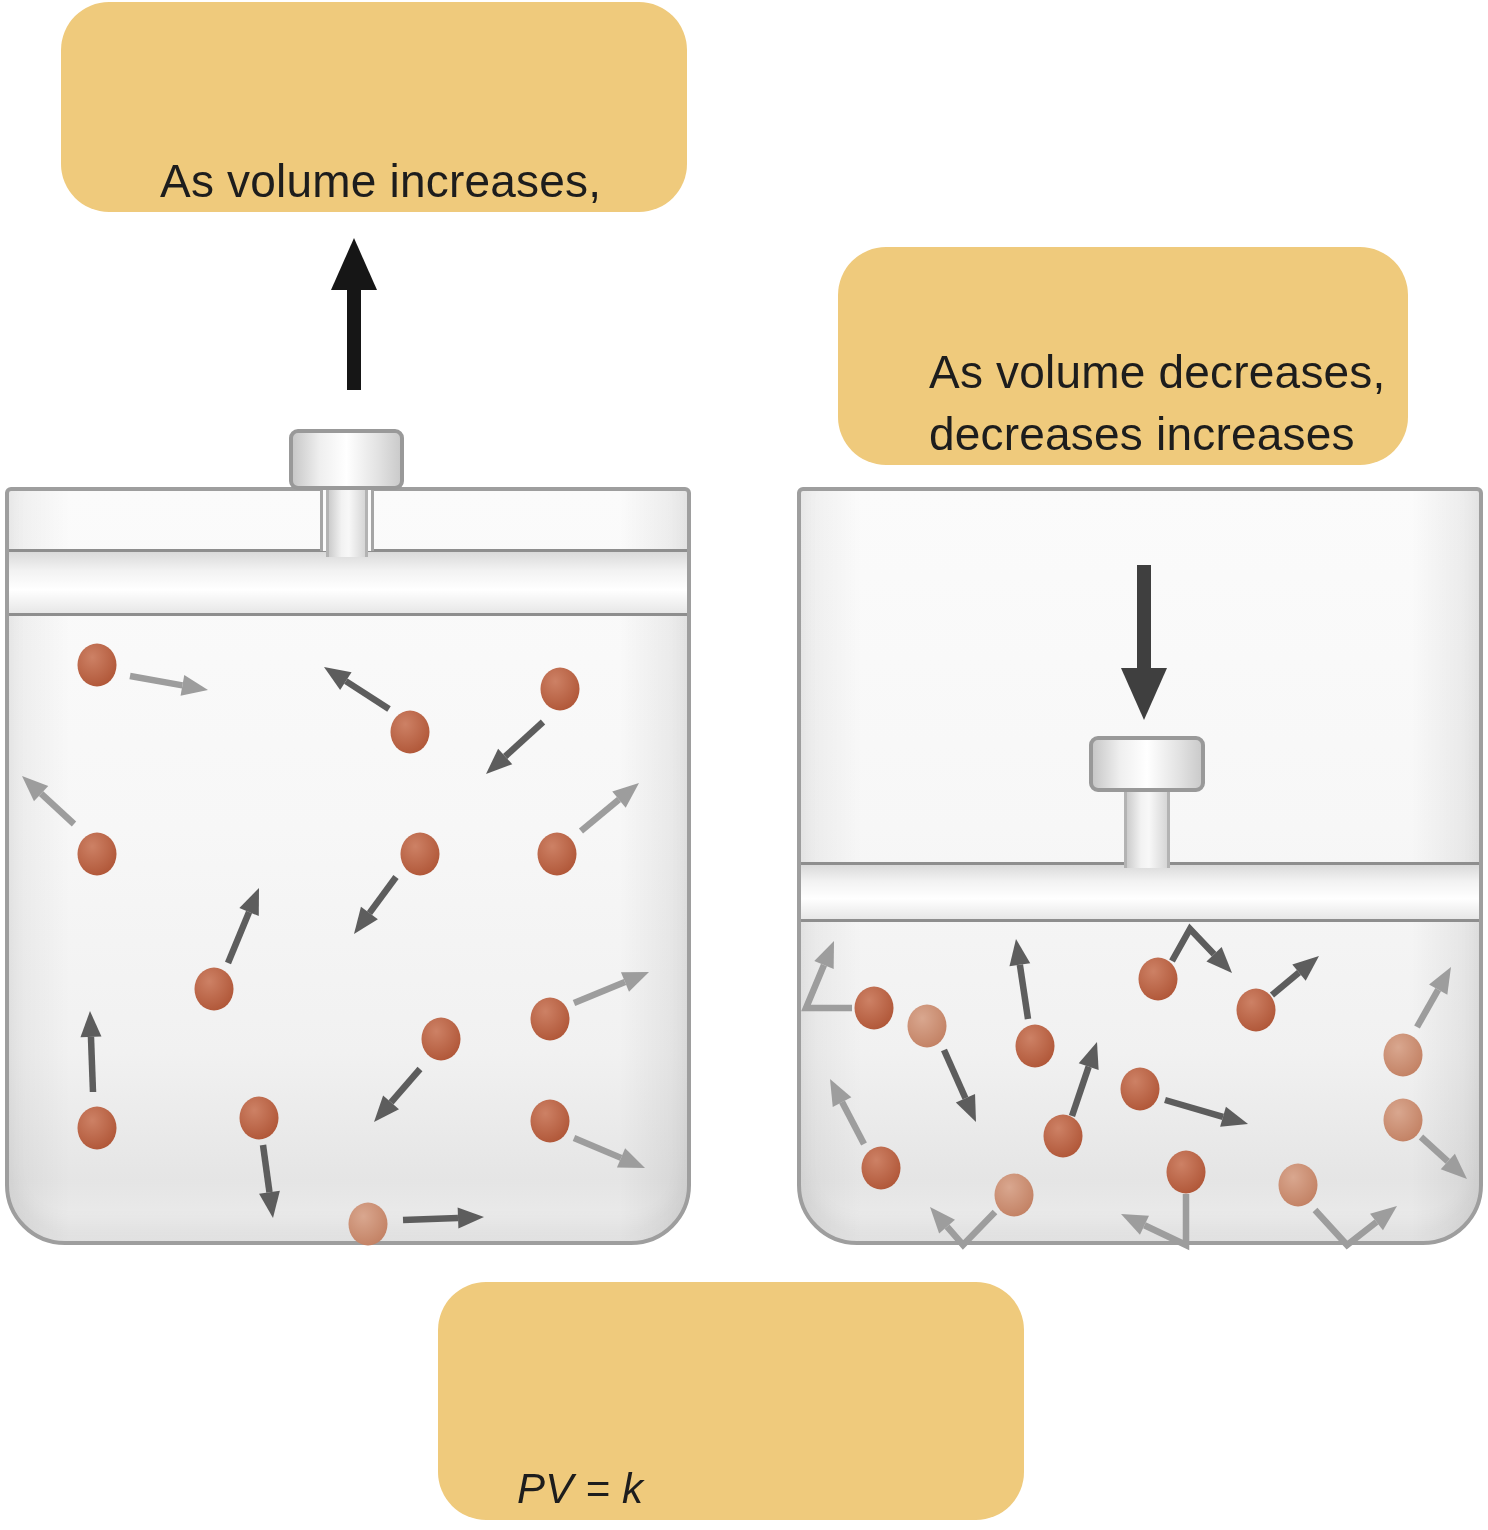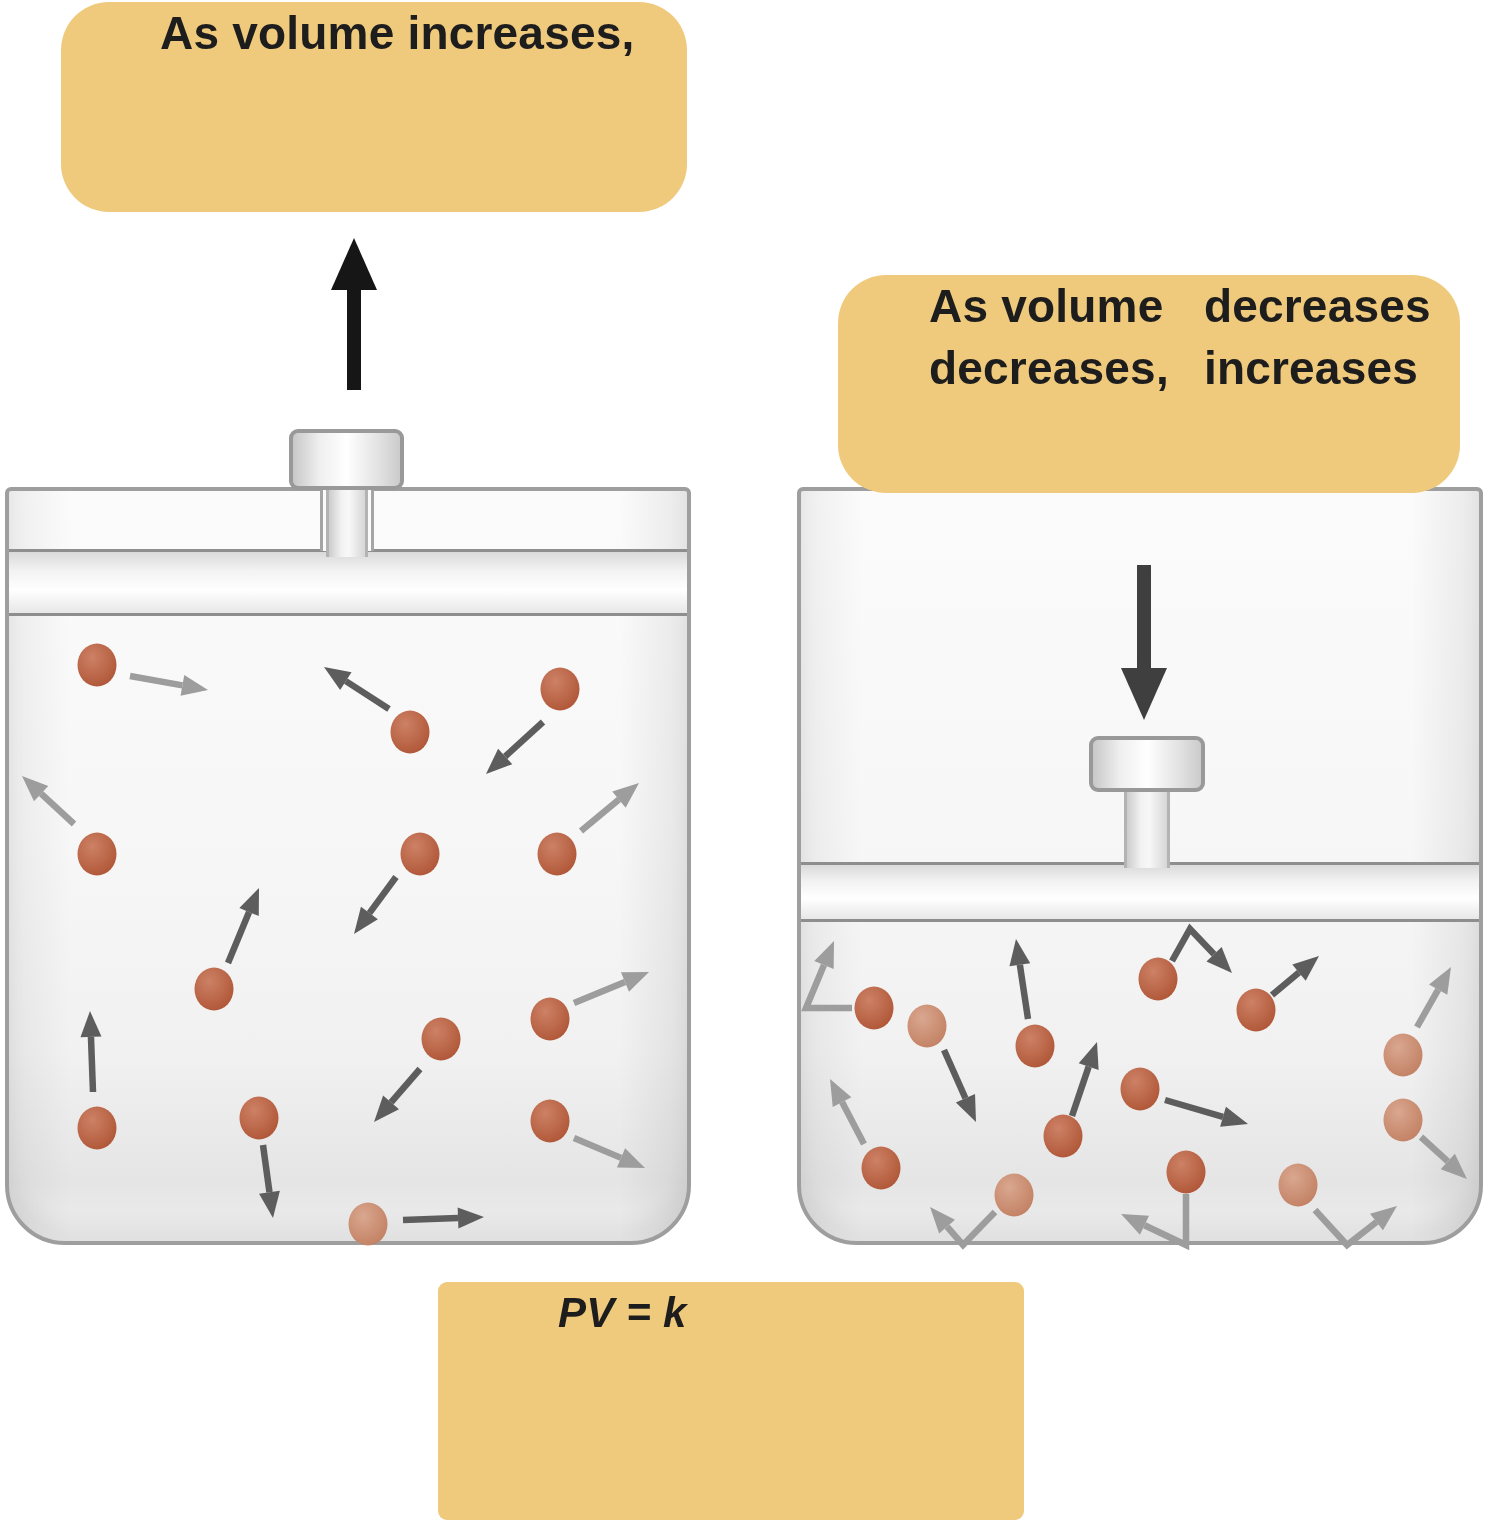--- a/index.html
+++ b/index.html
@@ -5,28 +5,28 @@
   html,body{margin:0;padding:0;background:#ffffff;}
   *{box-sizing:border-box;}
   .canvas{
     position:relative;width:1488px;height:1530px;background:#ffffff;overflow:hidden;
     font-family:"Liberation Sans","DejaVu Sans",sans-serif;color:var(--text-color,#1d1d1d);
   }
 
   
   .callout{
     position:absolute;background:var(--callout-bg,#efca7c);border-radius:48px;
-    display:flex;flex-direction:row;justify-content:flex-start;
-    font-size:46px;line-height:1.35;letter-spacing:0.2px;font-weight:bold;
+    display:flex;flex-direction:column;justify-content:flex-end;
+    font-size:46px;line-height:1.35;letter-spacing:0.2px;
   }
   #callout-left{left:61px;top:2px;width:626px;height:210px;padding-left:99px;}
-  #callout-right{left:838px;top:247px;width:622px;height:218px;padding-left:91px;margin-top:28px;}
+  #callout-right{left:838px;top:247px;width:570px;height:218px;padding-left:91px;}
   #callout-formulas{
-    left:438px;top:1282px;width:586px;height:238px;padding-left:120px;
-    font-style:italic;font-size:42px;line-height:1.48;border-radius:9px;
+    left:438px;top:1282px;width:586px;height:238px;padding-left:79px;
+    font-style:italic;font-size:42px;line-height:1.48;
   }
 
   
   .container{
     position:absolute;top:487px;width:686px;height:758px;
     border:4px solid #9e9e9e;border-radius:6px 6px 60px 60px;
     background:
       linear-gradient(90deg, rgba(0,0,0,0.055) 0%, rgba(0,0,0,0) 9%, rgba(0,0,0,0) 90%, rgba(0,0,0,0.075) 100%),
       linear-gradient(180deg, #fbfbfb 0%, #f7f7f7 45%, #f1f1f1 75%, #e5e5e5 92%, #ededed 100%);
     box-shadow:inset 0 -16px 20px rgba(0,0,0,0.05);

